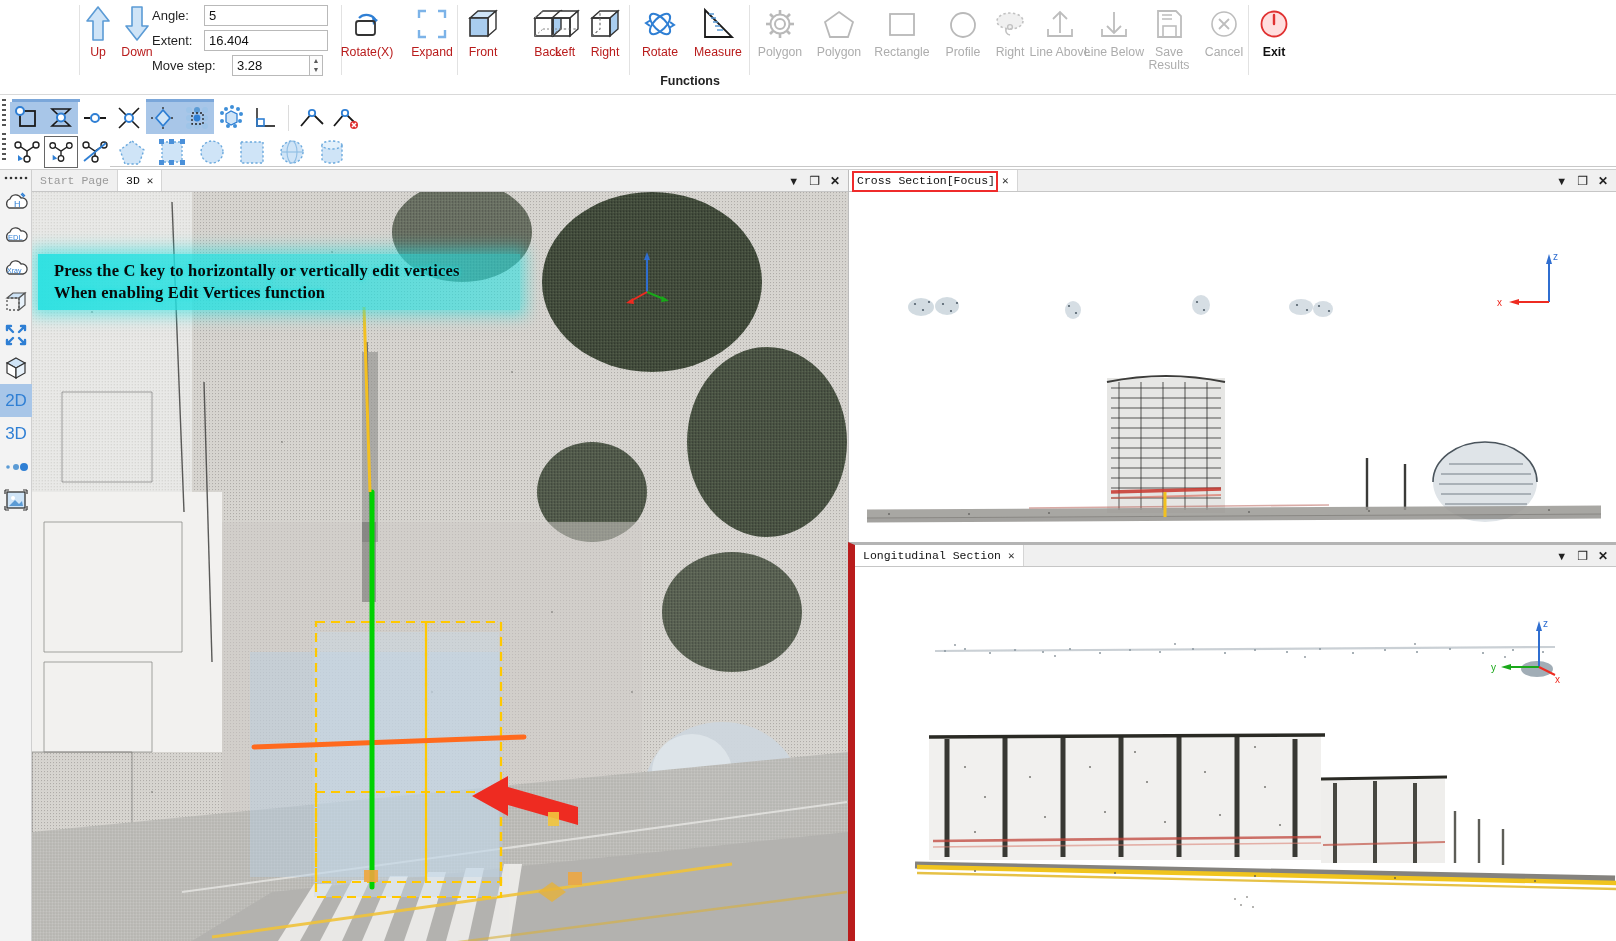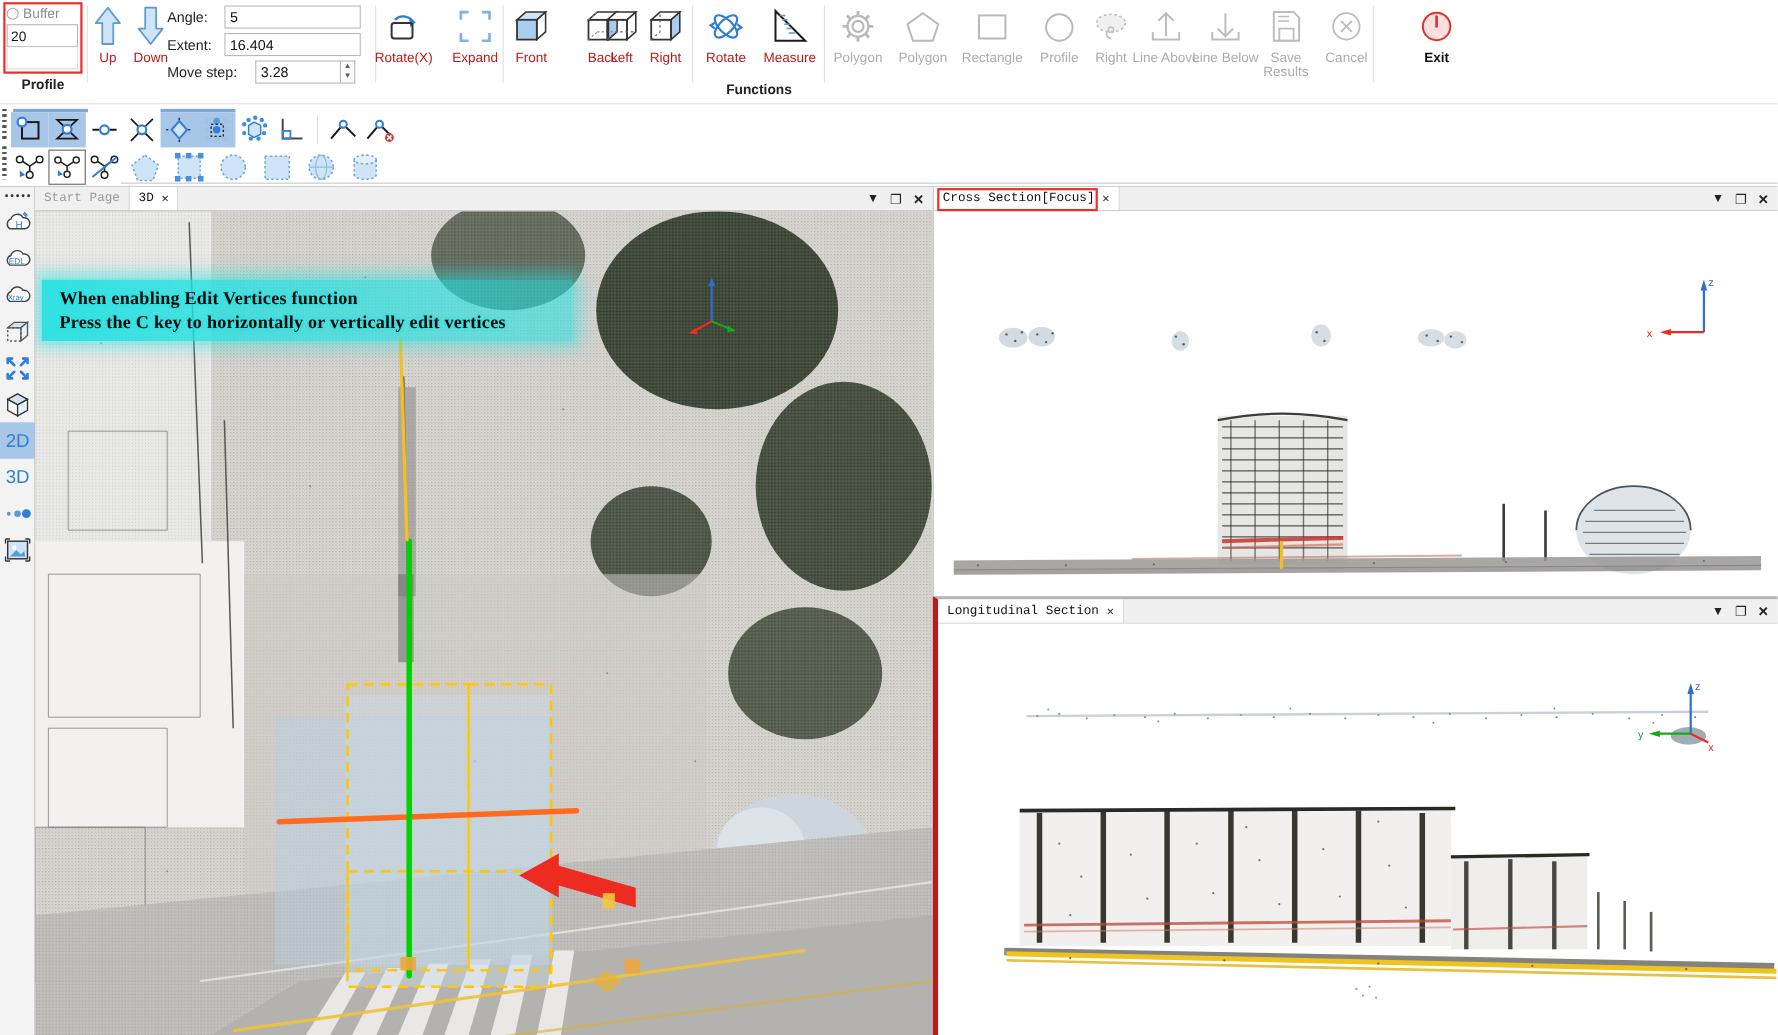--- a/index.html
+++ b/index.html
@@ -162,39 +162,29 @@
   #cross-panel {
     position: absolute; left: 848px; top: 170px; width: 768px; height: 372px;
     background: #fff; border-left: 1px solid #bdbdbd;
   }
   #cross-redbox {
     position: absolute; left: 3px; top: 1px; width: 146px; height: 21px;
     border: 2px solid #ef2b2b; pointer-events: none; z-index: 5;
   }
   #long-panel {
     position: absolute; left: 848px; top: 542px; width: 768px; height: 399px;
-    background: #fff; border-left: 5px solid #b91c1c; border-top: 3px solid #b4b4b4;
+    background: #fff; border-left: 7px solid #b91c1c; border-top: 3px solid #b4b4b4;
   }
   .panel-canvas { position: absolute; left: 0; width: 768px; background: #fff; overflow: hidden; }
 </style>
 </head>
 <body>
 
 <div id="ribbon">
 
-  <div id="profile-group">
-    <div id="profile-redbox"></div>
-    <div id="buffer-radio-row">
-      <span class="radio-dot"></span>
-      <span id="buffer-label">Buffer</span>
-    </div>
-    <input id="buffer-input" value="20" style="">
-    <div id="buffer-blank"></div>
-    <div id="profile-caption">Profile</div>
-  </div>
 
   <div class="ribbon-sep" style="left:79px;"></div>
 
   <div class="cmd" style="left:70px;">
     <div class="glyph">
       <svg width="26" height="40" viewBox="0 0 26 40">
           <path d="M13 3 L24 17 L18 17 L18 36 L8 36 L8 17 L2 17 Z" fill="#cfe4f7" stroke="#5b9bd5" stroke-width="1.6" stroke-linejoin="round"></path>
         </svg>
     </div>
     <div class="lbl">Up</div>
@@ -420,21 +410,21 @@
       <svg width="36" height="34" viewBox="0 0 36 34">
         <circle cx="18" cy="17" r="12" fill="none" stroke="#bdbdbd" stroke-width="1.6"></circle>
         <path d="M13 12 L23 22 M23 12 L13 22" stroke="#bdbdbd" stroke-width="1.8"></path>
       </svg>
     </div>
     <div class="lbl">Cancel</div>
   </div>
 
   <div class="ribbon-sep" style="left:1248px;"></div>
 
-  <div class="cmd" style="left:1278px;">
+  <div class="cmd" style="left:1246px;">
     <div class="glyph">
       <svg width="36" height="34" viewBox="0 0 36 34">
         <circle cx="18" cy="17" r="12.5" fill="#ffdede" stroke="#e03030" stroke-width="1.8"></circle>
         <path d="M18 8 L18 17" stroke="#e03030" stroke-width="2.4" stroke-linecap="round"></path>
       </svg>
     </div>
     <div class="lbl" style="font-weight:bold;color:#111;">Exit</div>
   </div>
 
   <div id="functions-caption">Functions</div>
@@ -800,22 +790,22 @@
       <g>
         <path d="M546 625 L476 605 L476 594 L440 614 L476 634 L476 623 L546 643 Z" fill="#ee2b21" transform="translate(0,-10)"></path>
       </g>
 
       <rect x="516" y="620" width="11" height="14" fill="#f2c53d" opacity="0.9"></rect>
       <rect x="536" y="680" width="14" height="13" fill="#f0a63c" opacity="0.85"></rect>
       <path d="M520 690 L534 700 L520 710 L506 700 Z" fill="#e6b23a" opacity="0.8"></path>
     </svg>
 
     <div id="annot">
+      <div>Press the C key to horizontally or vertically edit vertices</div>
       <div>When enabling Edit Vertices function</div>
-      <div>Press the C key to horizontally or vertically edit vertices</div>
     </div>
 
     <svg style="position:absolute; left:590px; top:50px;" width="50" height="70" viewBox="0 0 50 70">
       <path d="M25 50 L25 14" stroke="#2f6ed0" stroke-width="2"></path>
         <path d="M22 18 L25 10 L28 18 Z" fill="#2f6ed0"></path>
       <path d="M25 50 L44 58" stroke="#19a819" stroke-width="2"></path>
         <path d="M40 54 L47 59 L39 60 Z" fill="#19a819"></path>
       <path d="M25 50 L7 60" stroke="#ee2b21" stroke-width="2"></path>
         <path d="M11 56 L4 61 L12 62 Z" fill="#ee2b21"></path>
     </svg>

